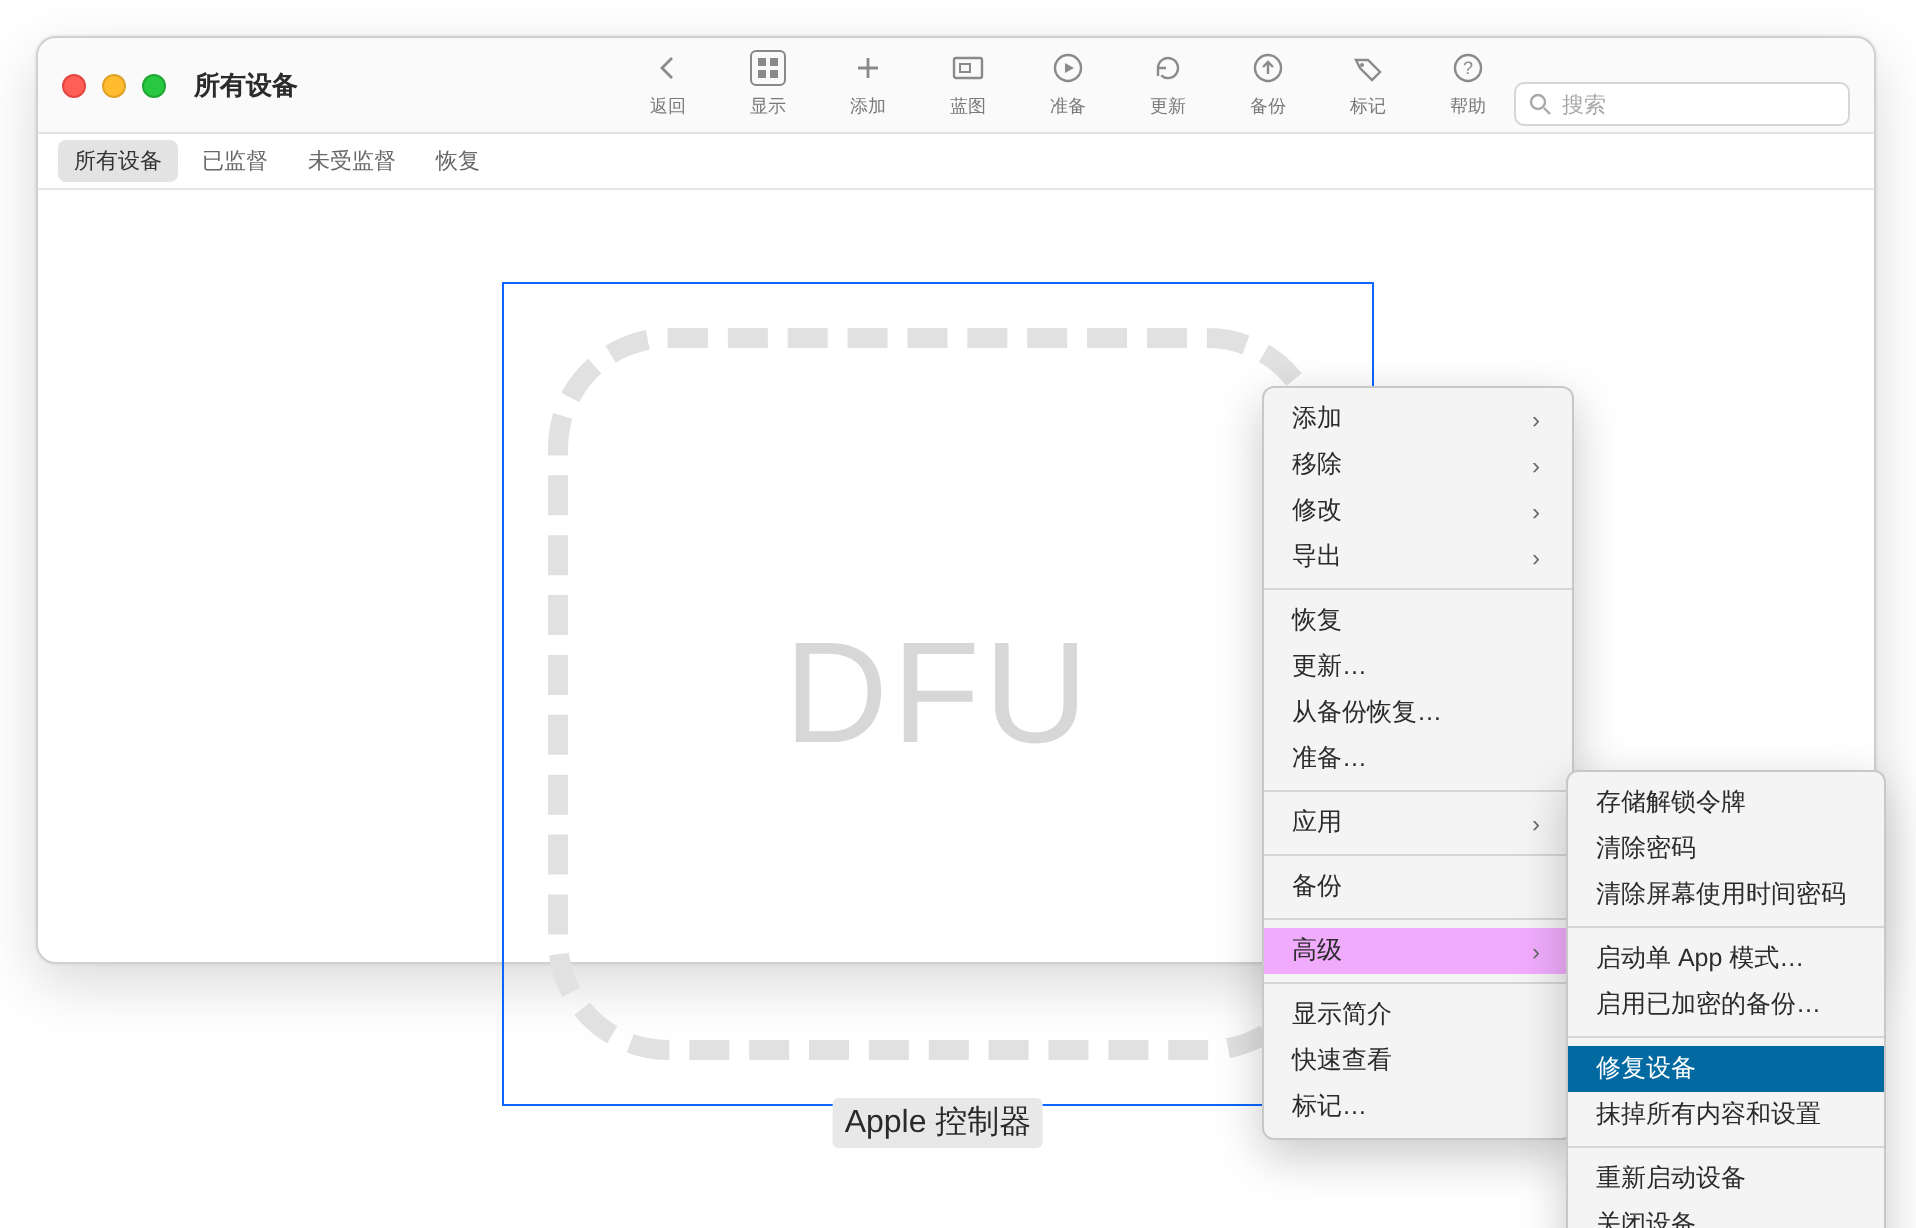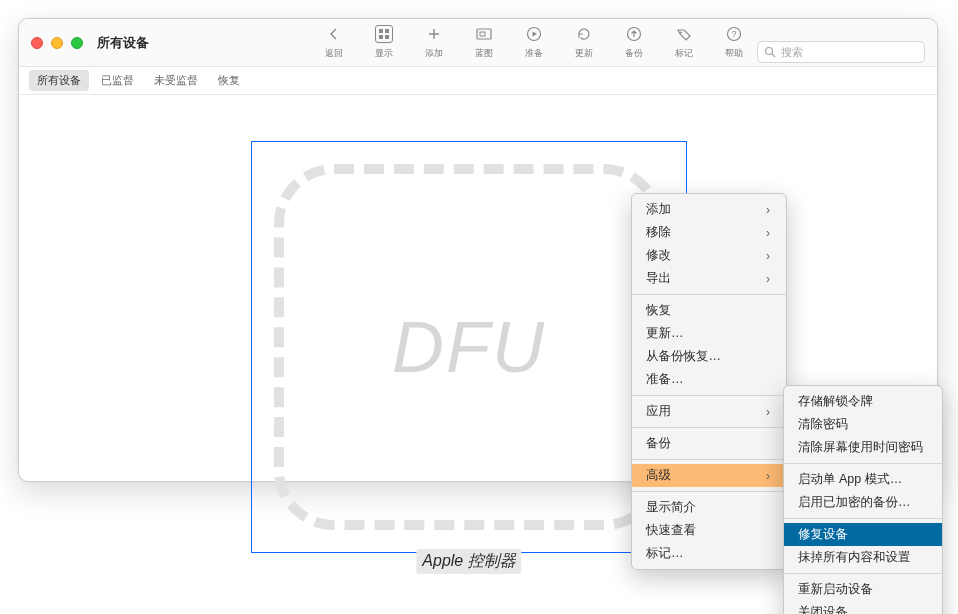--- a/index.html
+++ b/index.html
@@ -14,34 +14,34 @@
     .wtitle { font-size: 13px; font-weight: 600; color: #2b2b2b; }
     .toolbar { position: absolute; left: 290px; top: 0; height: 48px; display: flex; align-items: flex-start; gap: 0; }
     .titem { display: flex; flex-direction: column; align-items: center; width: 50px; padding-top: 6px; color: #6a6a6a; }
     .titem .ic { width: 18px; height: 18px; border: 1.2px solid #888; border-radius: 3px; display: flex; align-items: center; justify-content: center; font-size: 11px; color: #888; }
     .ic.noborder { border: none; }
     .titem .lbl { font-size: 9px; margin-top: 4px; color: #7a7a7a; }
     .searchbox { position: absolute; right: 12px; top: 10px; width: 168px; height: 22px; background: #fff; border: 1px solid #d6d6d6; border-radius: 5px; display: flex; align-items: center; padding: 0 6px; color: #a8a8a8; font-size: 11px; gap: 5px; margin-top: 12px; }
     .filterbar { height: 28px; border-bottom: 1px solid #e7e7e7; display: flex; align-items: center; padding: 0 10px; gap: 4px; }
     .chip { font-size: 11px; color: #686868; padding: 3px 8px; border-radius: 4px; }
     .chip.active { background: #e3e3e3; color: #333; }
-    .content { position: relative; height: calc(100% - 48px - 28px); font-style: italic; }
+    .content { position: relative; height: calc(100% - 48px - 28px); }
     .devicebox { position: absolute; left: 232px; top: 46px; width: 436px; height: 412px; border: 1.5px solid #0a66ff; }
     .dashed { position: absolute; left: 22px; top: 22px; right: 22px; bottom: 22px; border: 10px dashed #e1e1e1; border-radius: 60px; }
     .dfu { position: absolute; left: 0; right: 0; top: 50%; transform: translateY(-50%); text-align: center; font-size: 72px; letter-spacing: 2px; color: #d7d7d7; font-weight: 300; }
     .caption { position: absolute; left: 50%; transform: translateX(-50%); bottom: -22px; font-size: 16px; color: #2a2a2a; background: #e8e8e8; padding: 2px 6px; border-radius: 3px; }
 
     
     .menu { position: absolute; background: #f4f4f4; border: 1px solid #c8c8c8; border-radius: 6px; box-shadow: 0 8px 24px rgba(0,0,0,.22); padding: 4px 0; font-size: 12.5px; color: #2b2b2b; }
     .menu1 { left: 612px; top: 174px; width: 156px; }
     .menu2 { left: 764px; top: 366px; width: 160px; z-index: 2; }
     .mi { padding: 3px 16px 3px 14px; display: flex; justify-content: space-between; align-items: center; cursor: default; }
     .mi .arr { font-size: 12px; color: #686868; }
     .sep { height: 1px; background: #d5d5d5; margin: 4px 0; }
-    .mi.hl { background: #fdba74; }
+    .mi.hl { background: #f0abfc; }
     .mi.blue { background: #0369a1; color: #fff; }
 
     svg { display: block; }
   </style>
 </head>
 <body>
 
 <div class="window">
   <div class="titlebar">
     <div class="traffic">

